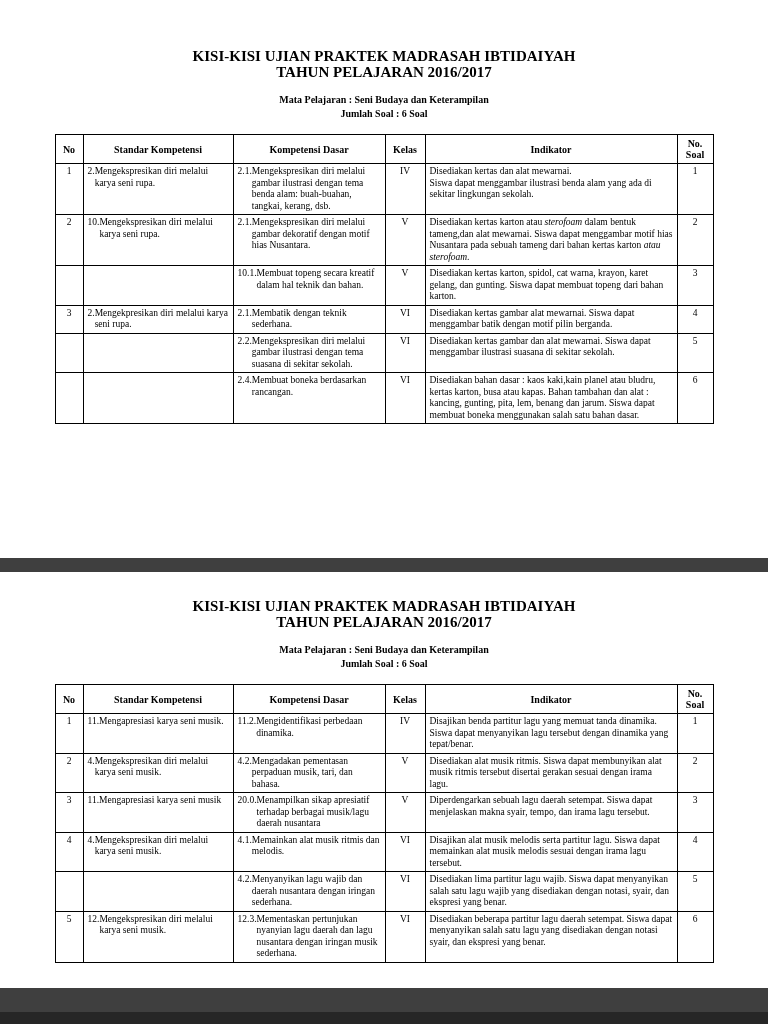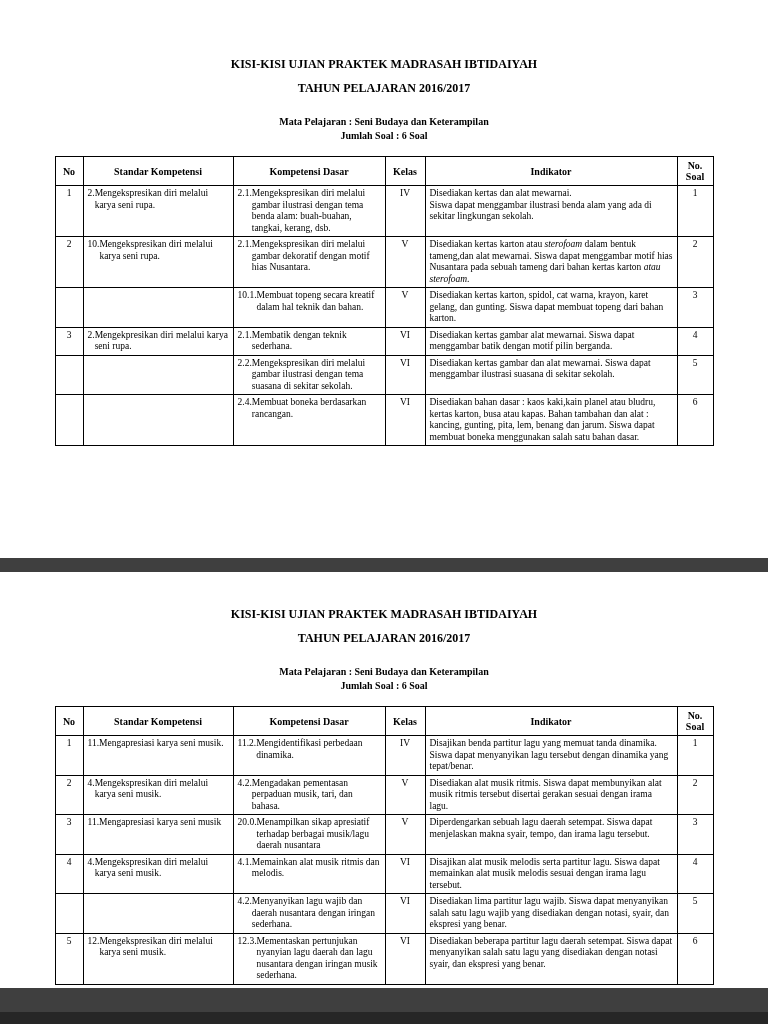--- a/index.html
+++ b/index.html
@@ -18,25 +18,25 @@
   }
   .page-1 { height: 558px; padding-top: 48px; }
   .page-gap { height: 14px; }
   .page-2 { height: 416px; padding-top: 26px; }
   .bg-strip { height: 24px; }
   .bottom-bar { height: 12px; background: #262626; }
 
   .doc-title {
     text-align: center;
     font-weight: bold;
-    font-size: 12px;
+    font-size: 15px;
     line-height: 16px;
-    margin: 8px;
-  }
-  .meta-block { margin-top: 19px; }
+    margin: 0;
+  }
+  .meta-block { margin-top: 13px; }
   .meta {
     text-align: center;
     font-weight: bold;
     font-size: 10px;
     line-height: 14px;
   }
 
   table {
     border-collapse: collapse;
     table-layout: fixed;

